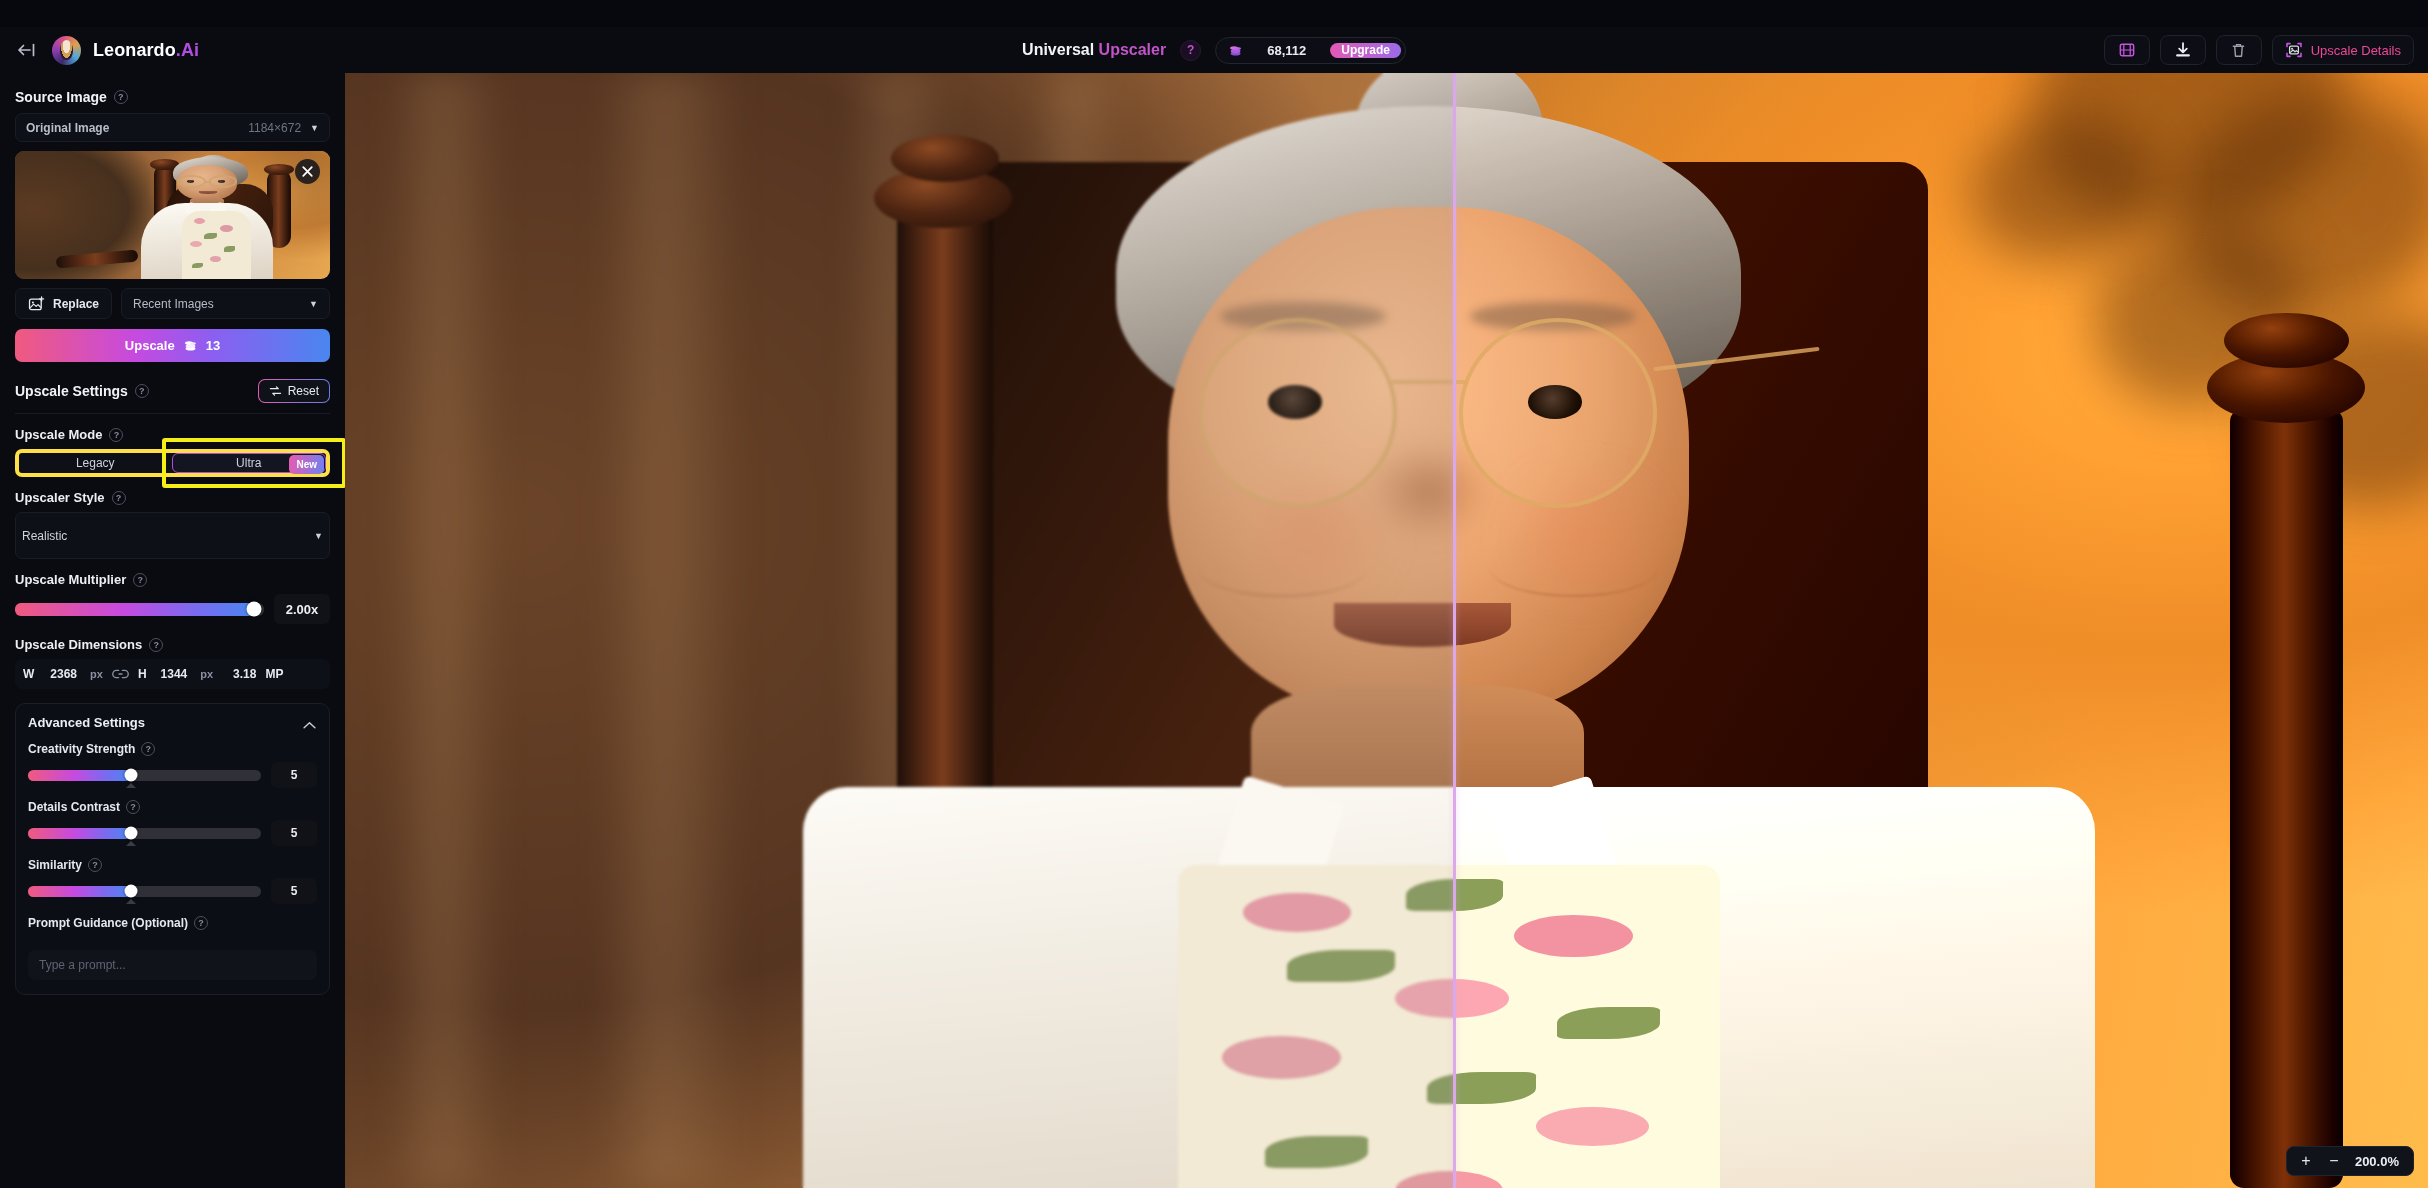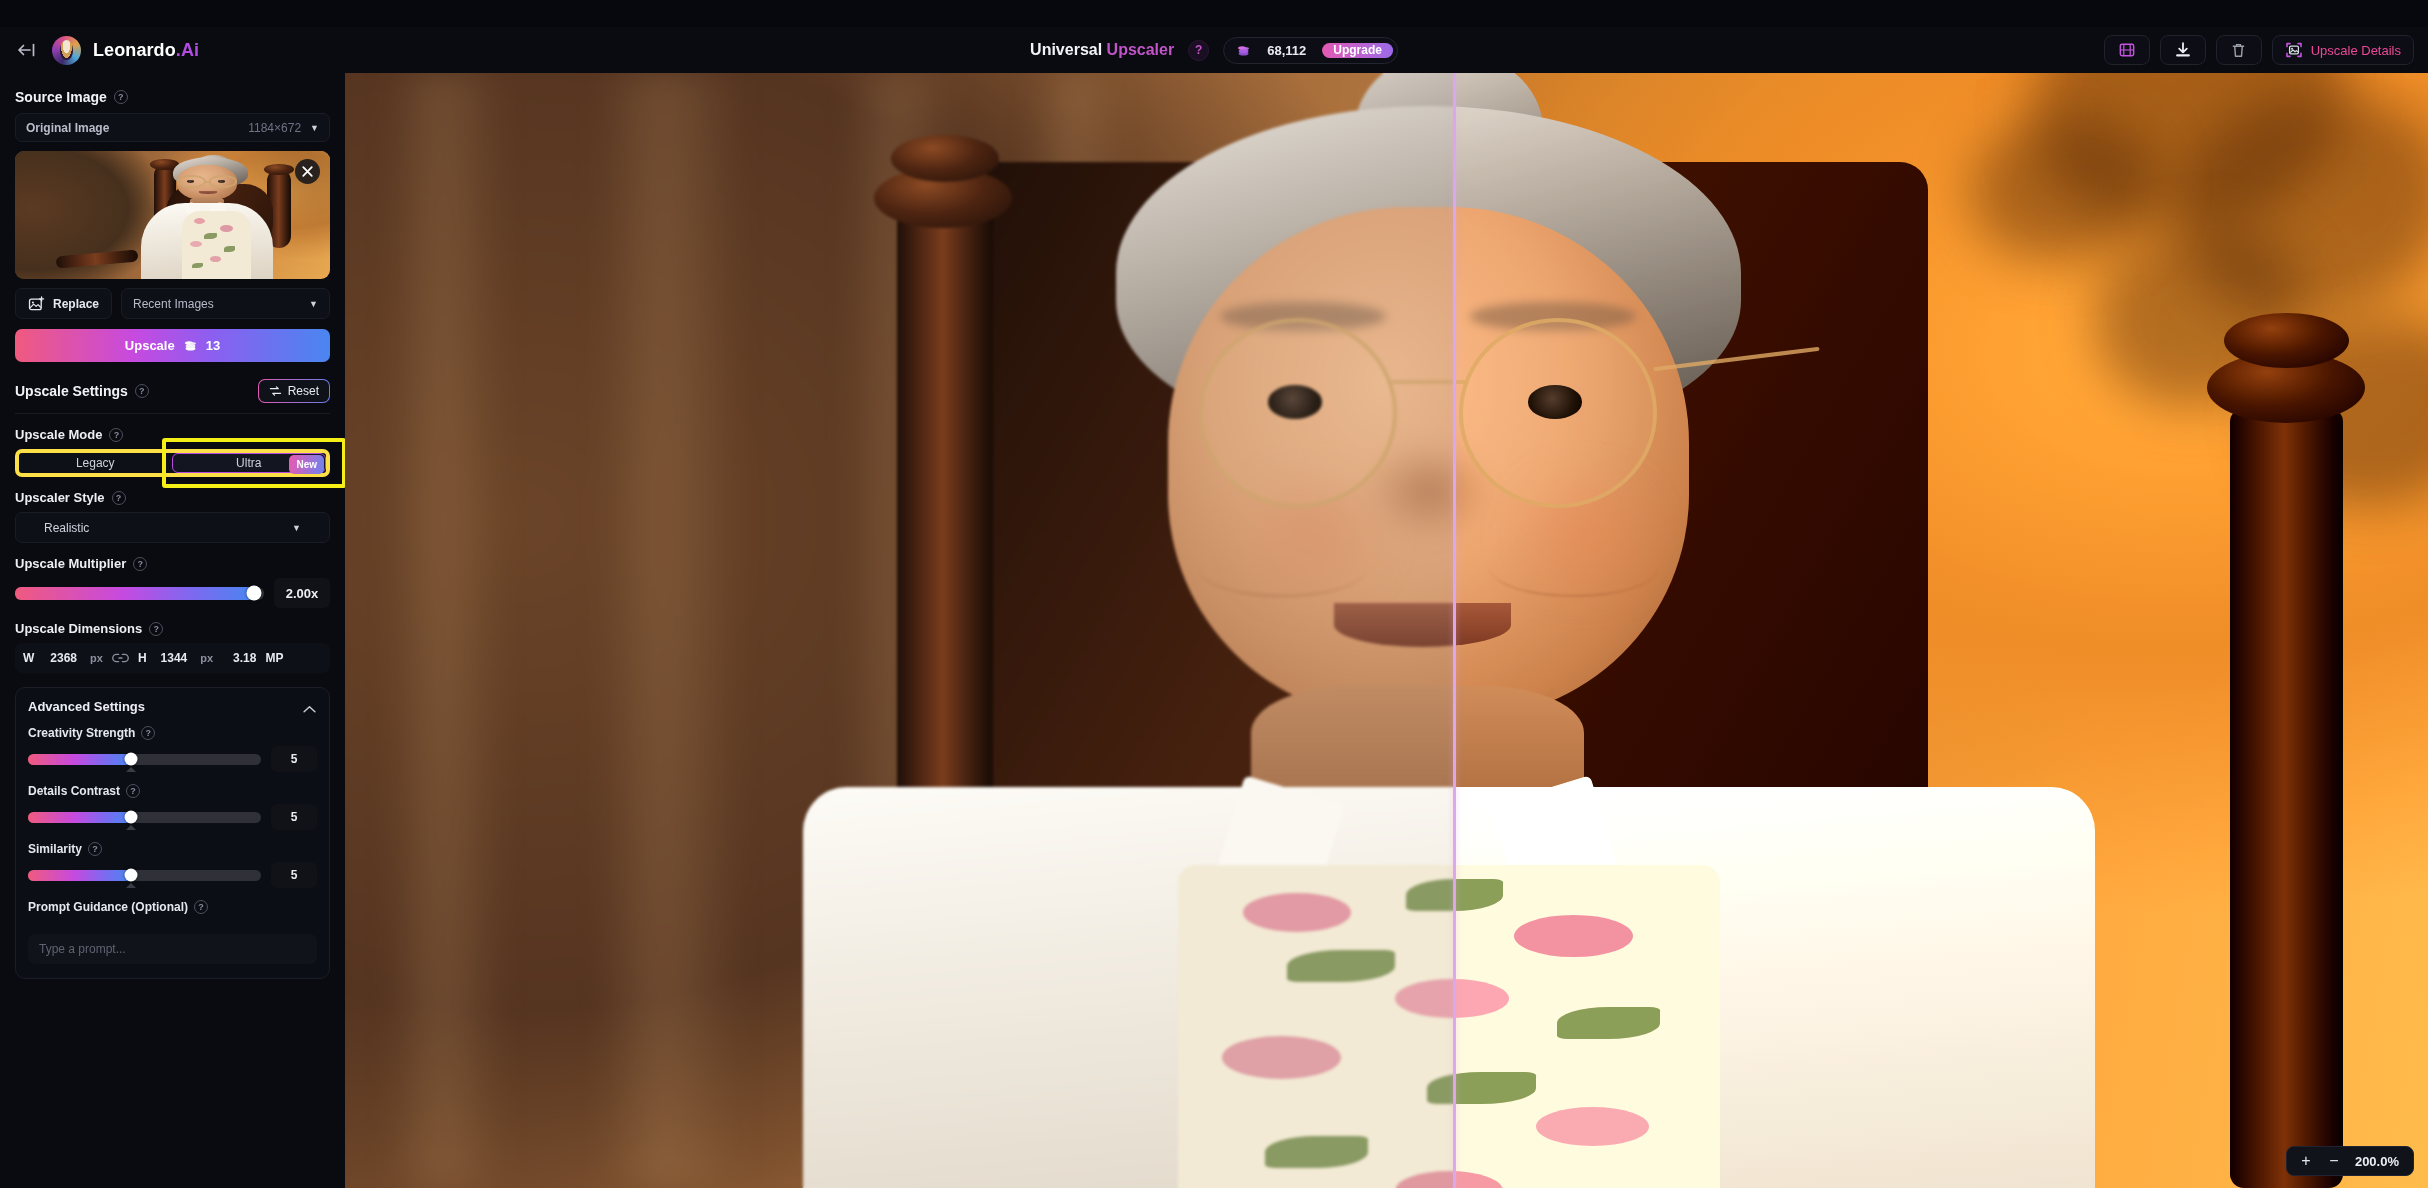--- a/index.html
+++ b/index.html
@@ -42,21 +42,21 @@
   .page-title .accent { color: #c154c8; }
   .help-round {
     width: 21px; height: 21px; border-radius: 50%;
     background: #1a0e22; border: 1.5px solid #2b1833;
     display: flex; align-items: center; justify-content: center;
     font-size: 12px; font-weight: 700; color: #c154c8; cursor: pointer;
   }
   .credit-pill {
     height: 27px; border-radius: 14px; border: 1px solid #23252f;
     background: #0d0e15; display: flex; align-items: center;
-    gap: 16px; padding: 0 4px 0 12px;
+    gap: 24px; padding: 0 4px 0 12px;
   }
   .coin-icon { display: flex; align-items: center; }
   .credit-num { font-size: 13px; font-weight: 700; color: #e9eaf0; }
   .upgrade-btn {
     height: 15px; border-radius: 11px; padding: 0 11px;
     background: linear-gradient(90deg, #e35ab4, #9b6ae8);
     font-size: 12px; font-weight: 700; color: #fff;
     display: flex; align-items: center; cursor: pointer;
   }
 
@@ -159,22 +159,22 @@
     background: linear-gradient(100deg, #e95ab0, #6e82f0);
     font-size: 10px; font-weight: 700; color: #fff;
     display: flex; align-items: center;
   }
   .highlight-box {
     position: absolute; border: 4px solid #f5ef17; border-radius: 3px;
     pointer-events: none; z-index: 5;
   }
 
   .style-dd {
-    height: 31px; border-radius: 7px; border: 1px solid #1b1d26; background: #0e1017;
-    display: flex; align-items: center; padding: 0 28px; cursor: pointer;
+    height: 47px; border-radius: 7px; border: 1px solid #1b1d26; background: #0e1017;
+    display: flex; align-items: center; padding: 0 6px; cursor: pointer;
   }
   .style-dd .t { font-size: 12px; color: #cfd3de; }
 
   .slider-row { display: flex; align-items: center; gap: 10px; }
   .track {
     flex: 1; height: 11px; border-radius: 6px; position: relative;
     background: #303138;
   }
   .track .fill {
     position: absolute; left: 0; top: 0; bottom: 0; border-radius: 6px;

